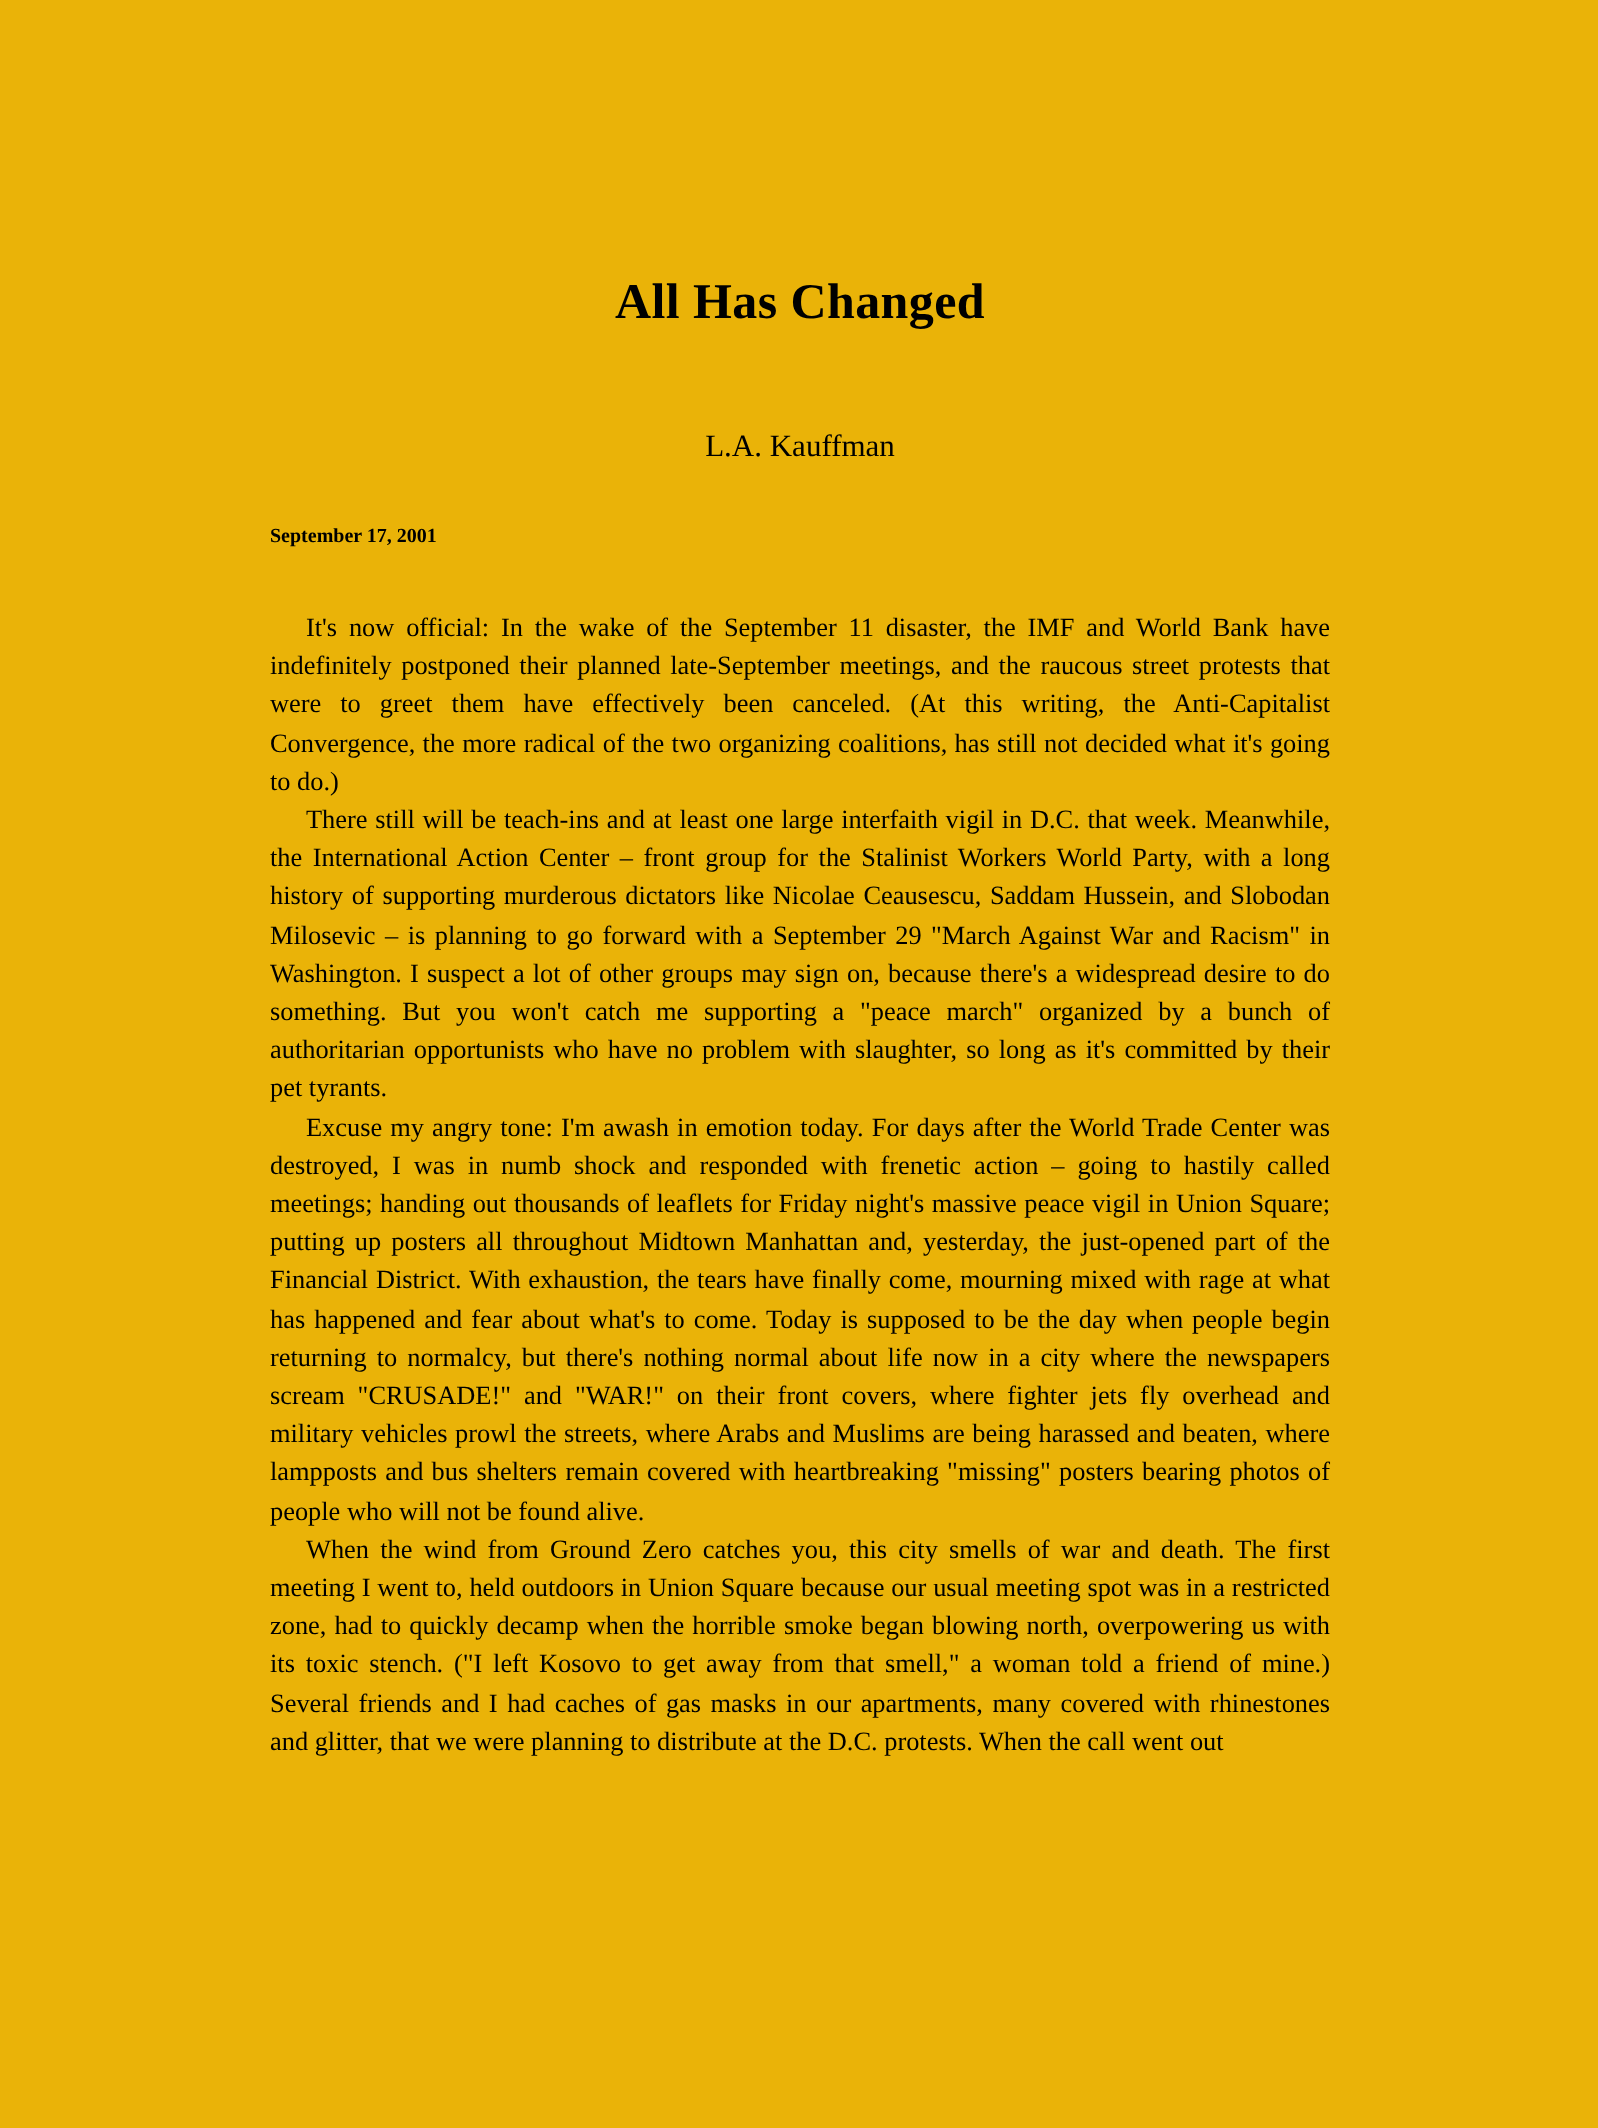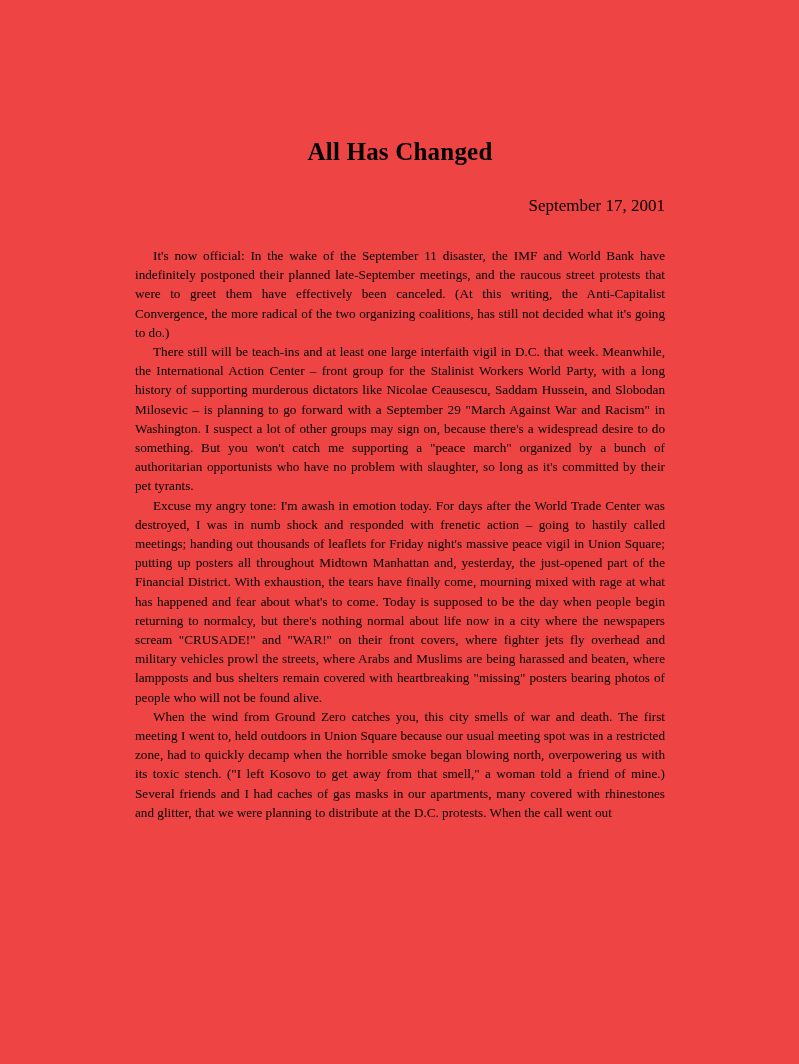--- a/index.html
+++ b/index.html
@@ -11,21 +11,21 @@
     width: 799px;
     height: 1064px;
     font-family: "Liberation Serif", serif;
     color: #000000;
     overflow: hidden;
   }
   .page {
     position: relative;
     width: 799px;
     height: 1064px;
-    background: #ef4444;
+    background: #eab308;
     box-sizing: border-box;
   }
   .content {
     position: absolute;
     left: 135px;
     top: 0;
     width: 530px;
   }
   .doc-title {
     font-size: 25px;
@@ -33,23 +33,24 @@
     text-align: center;
     margin-top: 138px;
     letter-spacing: 0.2px;
   }
   .doc-author {
     font-size: 15.5px;
     text-align: center;
     margin-top: 49px;
   }
   .doc-date {
-    font-size: 17px;
-    text-align: right;
+    font-size: 10px;
+    text-align: left;
     margin-top: 30px;
+    font-weight: bold;
   }
   .body-text {
     margin-top: 30px;
     font-size: 13.2px;
     line-height: 1.455;
     text-align: justify;
     text-justify: inter-word;
     hyphens: none;
   }
   .body-text p {
@@ -58,20 +59,21 @@
   }
 </style>
 </head>
 <body>
 
 <div class="page">
   <div class="content">
 
     <h1 class="doc-title">All Has Changed</h1>
 
+    <div class="doc-author">L.A. Kauffman</div>
 
     <div class="doc-date">September 17, 2001</div>
 
     <div class="body-text">
       <p>It's now official: In the wake of the September 11 disaster, the IMF and World Bank have indefinitely postponed their planned late-September meetings, and the raucous street protests that were to greet them have effectively been canceled. (At this writing, the Anti-Capitalist Convergence, the more radical of the two organizing coalitions, has still not decided what it's going to do.)</p>
       <p>There still will be teach-ins and at least one large interfaith vigil in D.C. that week. Meanwhile, the International Action Center – front group for the Stalinist Workers World Party, with a long history of supporting murderous dictators like Nicolae Ceausescu, Saddam Hussein, and Slobodan Milosevic – is planning to go forward with a September 29 "March Against War and Racism" in Washington. I suspect a lot of other groups may sign on, because there's a widespread desire to do something. But you won't catch me supporting a "peace march" organized by a bunch of authoritarian opportunists who have no problem with slaughter, so long as it's committed by their pet tyrants.</p>
       <p>Excuse my angry tone: I'm awash in emotion today. For days after the World Trade Center was destroyed, I was in numb shock and responded with frenetic action – going to hastily called meetings; handing out thousands of leaflets for Friday night's massive peace vigil in Union Square; putting up posters all throughout Midtown Manhattan and, yesterday, the just-opened part of the Financial District. With exhaustion, the tears have finally come, mourning mixed with rage at what has happened and fear about what's to come. Today is supposed to be the day when people begin returning to normalcy, but there's nothing normal about life now in a city where the newspapers scream "CRUSADE!" and "WAR!" on their front covers, where fighter jets fly overhead and military vehicles prowl the streets, where Arabs and Muslims are being harassed and beaten, where lampposts and bus shelters remain covered with heartbreaking "missing" posters bearing photos of people who will not be found alive.</p>
       <p>When the wind from Ground Zero catches you, this city smells of war and death. The first meeting I went to, held outdoors in Union Square because our usual meeting spot was in a restricted zone, had to quickly decamp when the horrible smoke began blowing north, overpowering us with its toxic stench. ("I left Kosovo to get away from that smell," a woman told a friend of mine.) Several friends and I had caches of gas masks in our apartments, many covered with rhinestones and glitter, that we were planning to distribute at the D.C. protests. When the call went out</p>
     </div>
 

